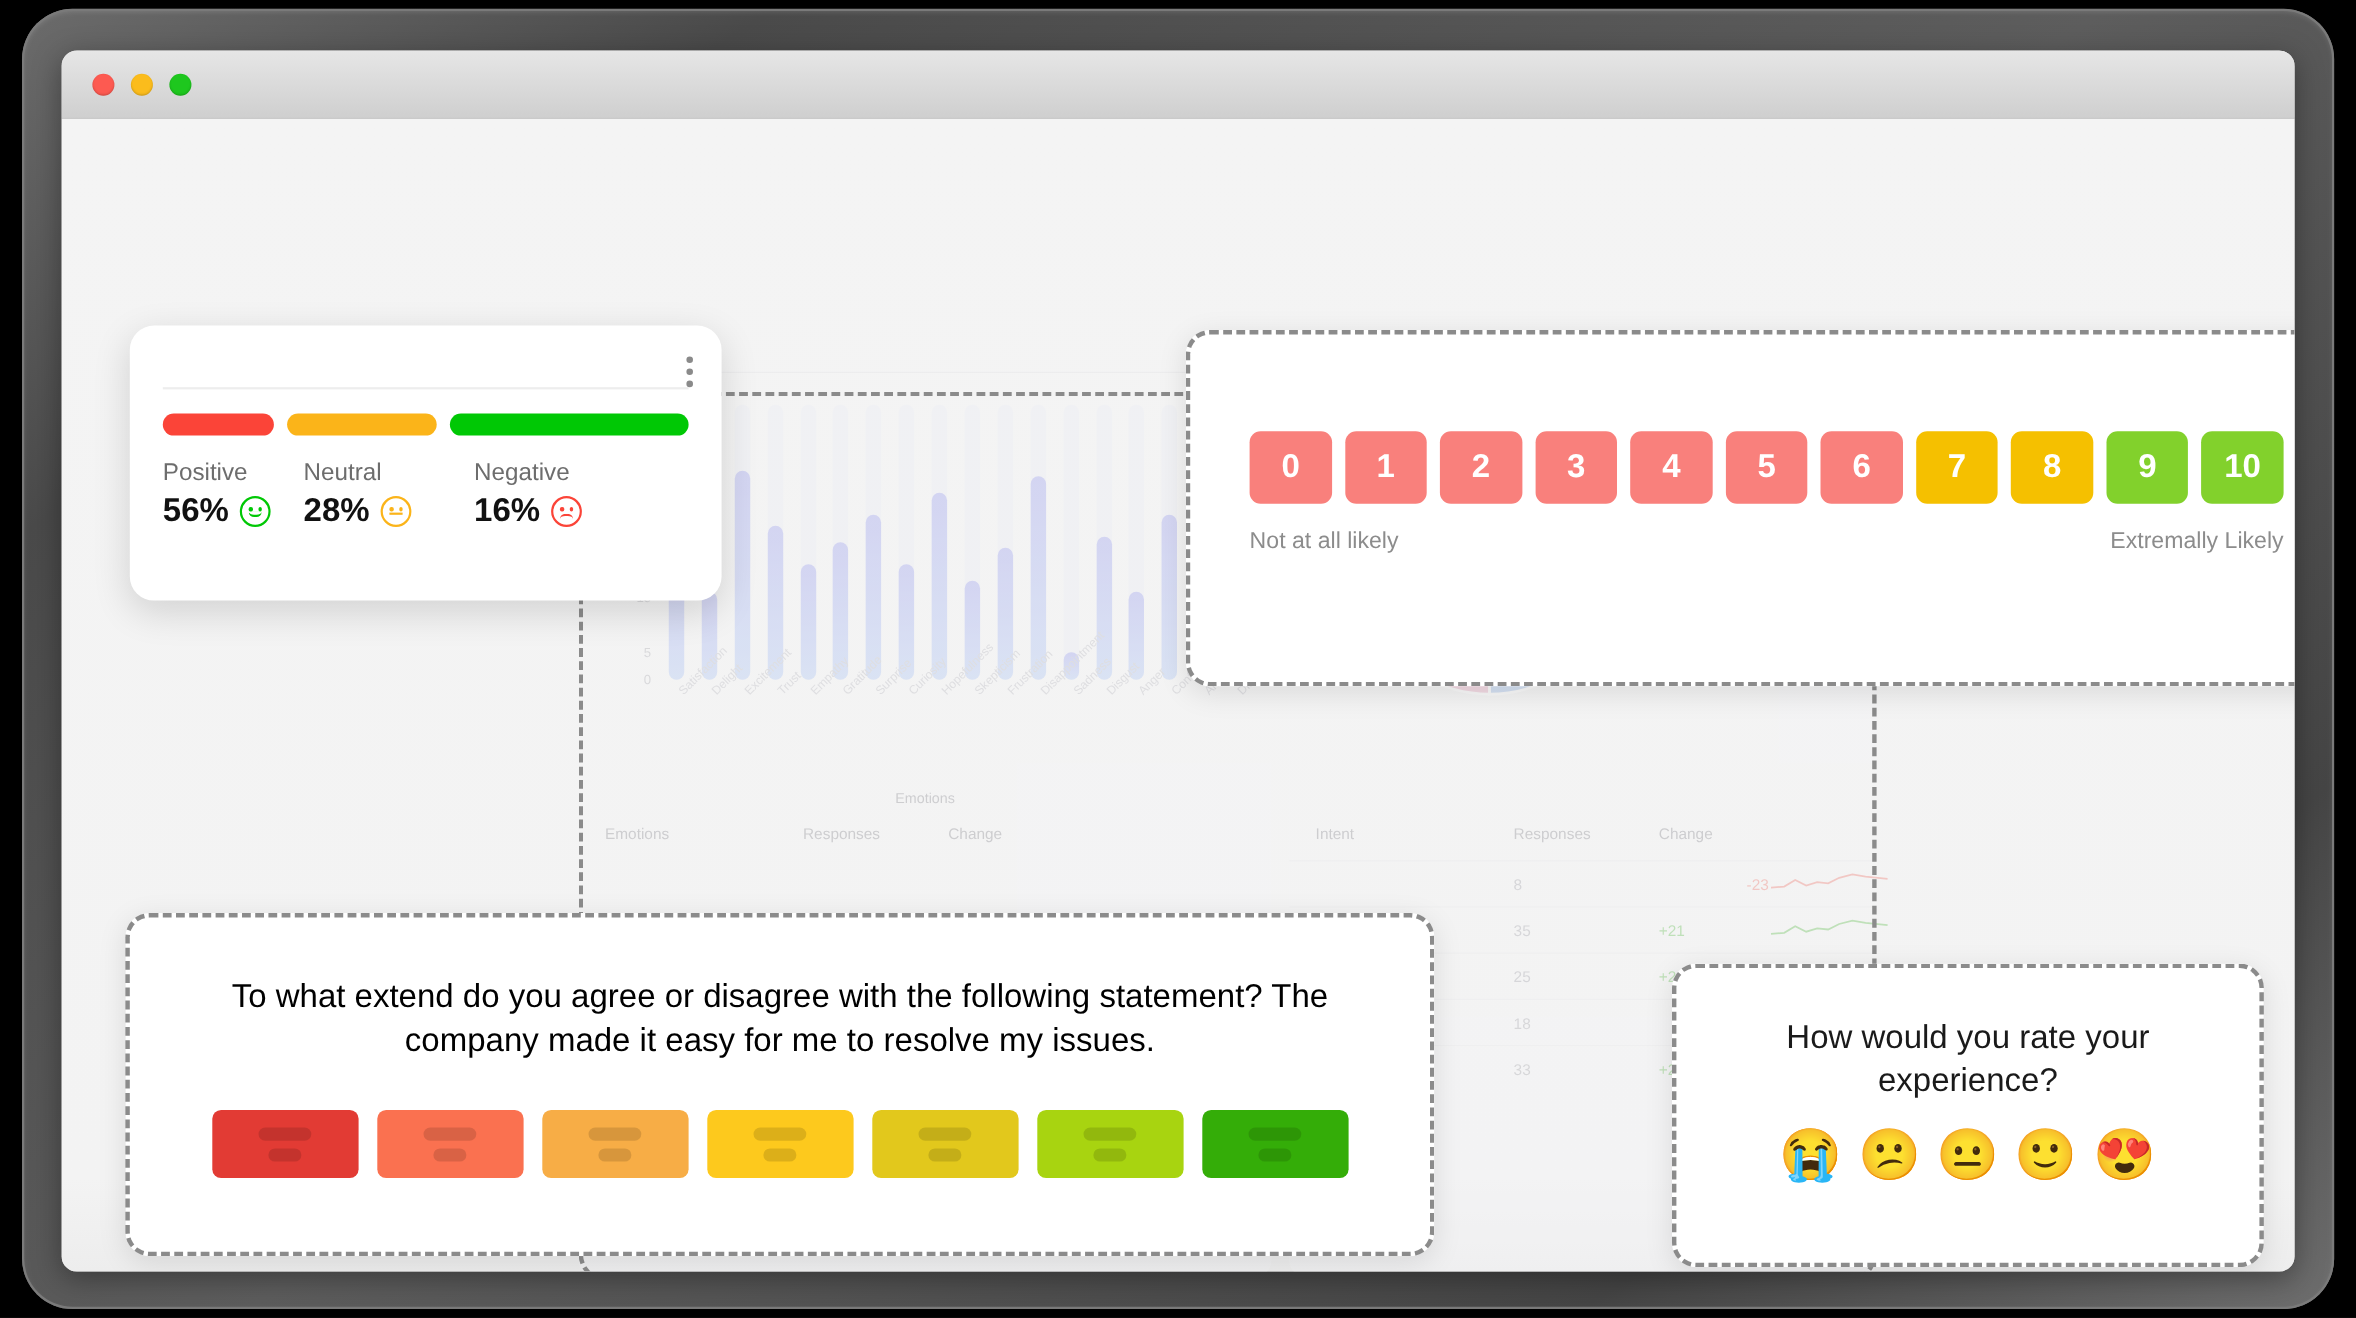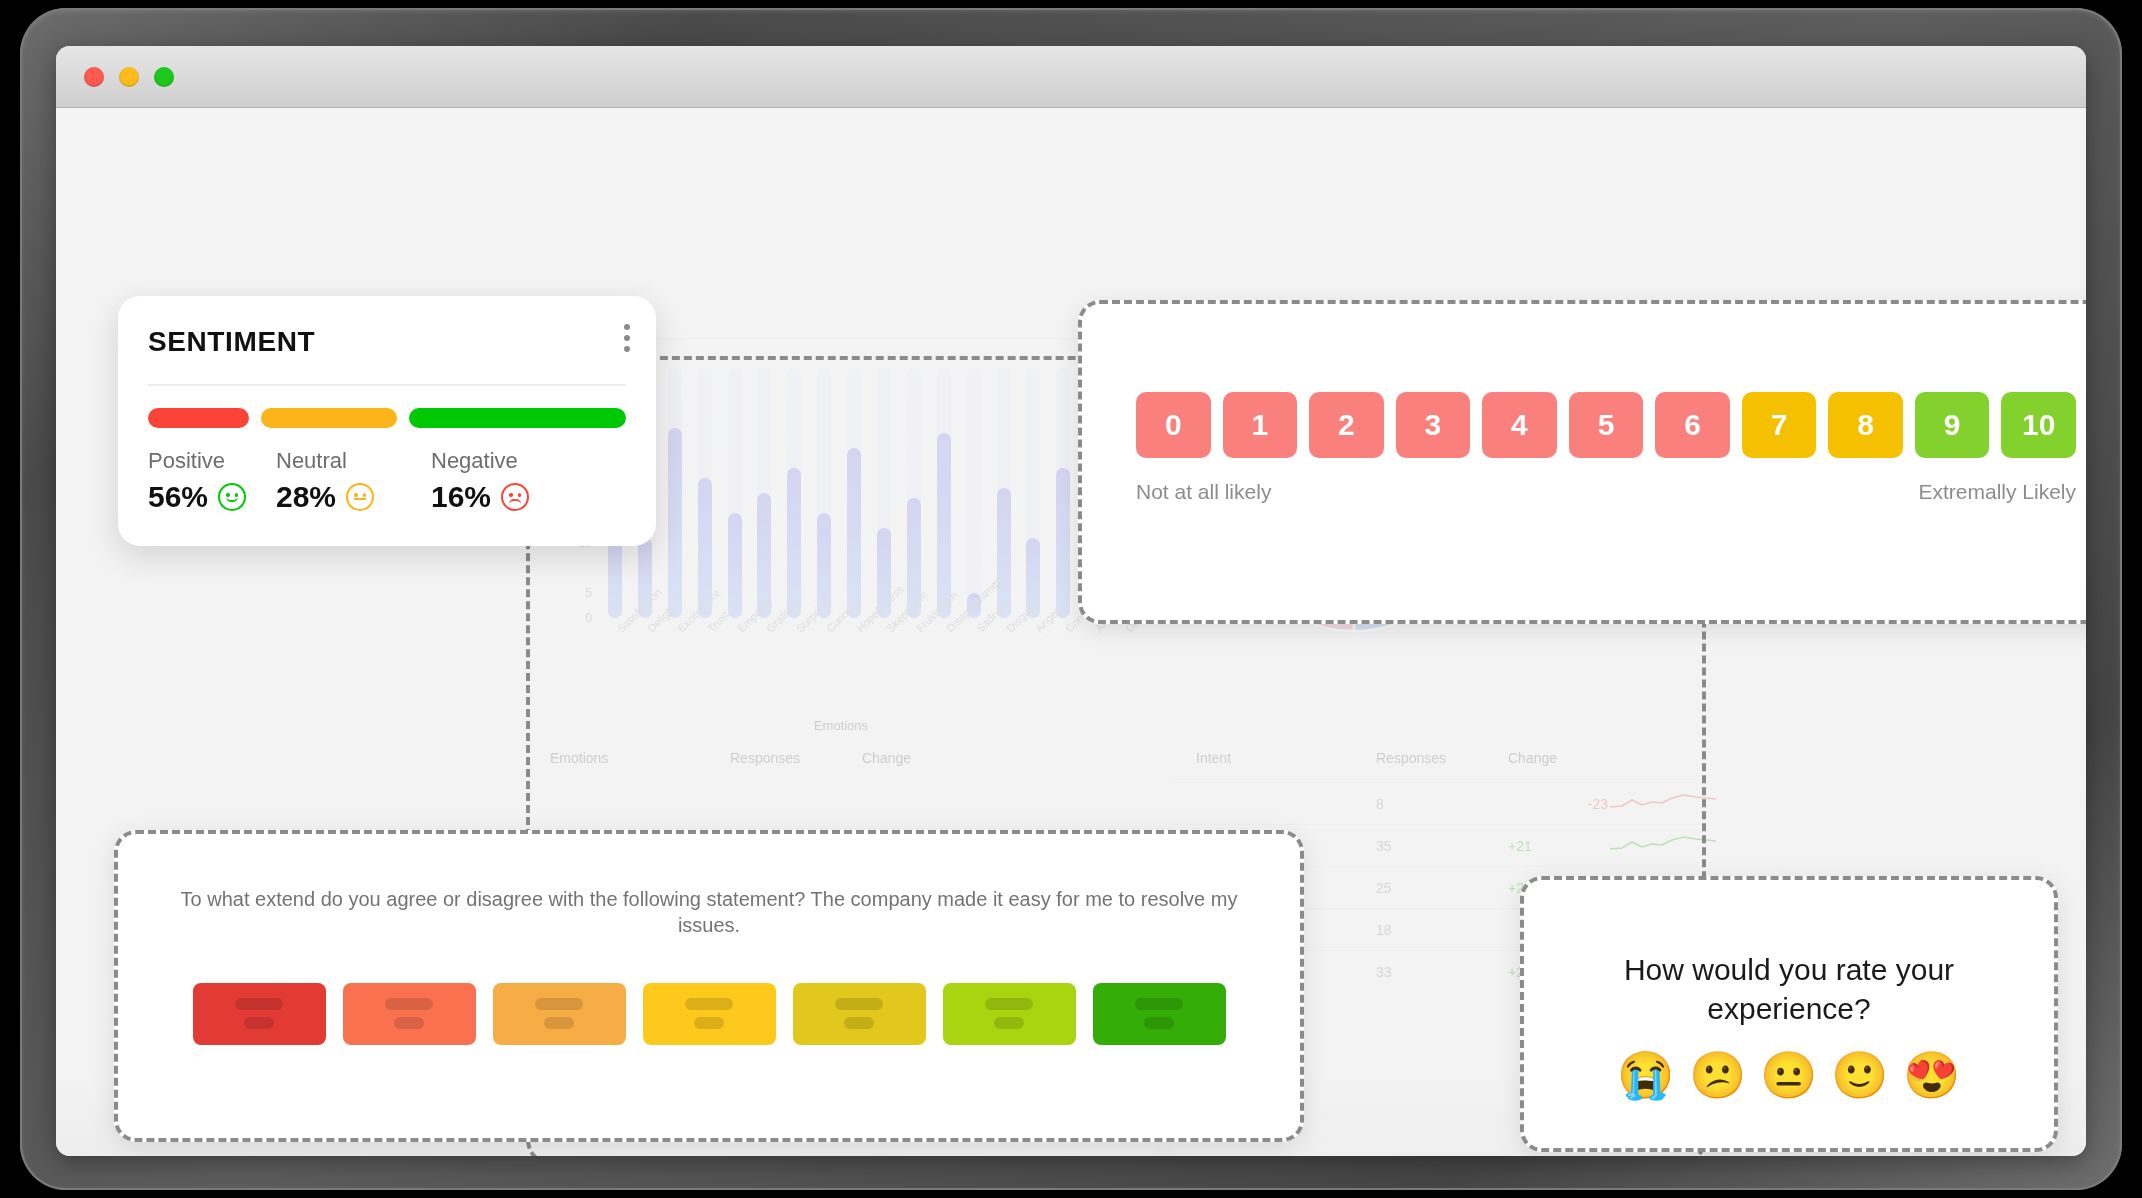--- a/index.html
+++ b/index.html
@@ -184,32 +184,32 @@
   #nps-scale { display: flex; gap: 12px; margin-top: 34px; justify-content: center; }
   .nps-btn {
     width: 78px; height: 66px; border-radius: 10px;
     display: flex; align-items: center; justify-content: center;
     color: #fff; font-size: 30px; font-weight: bold;
   }
   #nps-legend { display: flex; justify-content: space-between; margin-top: 22px; font-size: 21px; color: #8c8c8c; }
 
   
   #agree-card { left: 58px; top: 722px; width: 1190px; height: 312px; padding: 52px 56px 0 56px; }
-  #agree-q { font-size: 20px; color: #737373; text-align: center; line-height: 1.32; }
+  #agree-q { font-size: 30px; color: #000000; text-align: center; line-height: 1.32; }
   #agree-scale { display: flex; gap: 17px; margin-top: 44px; justify-content: center; }
   .agree-btn {
     width: 133px; height: 62px; border-radius: 8px;
     display: flex; flex-direction: column; align-items: center; justify-content: center; gap: 7px;
   }
   .agree-btn .l1 { width: 48px; height: 12px; border-radius: 6px; background: rgba(0,0,0,.13); }
   .agree-btn .l2 { width: 30px; height: 12px; border-radius: 6px; background: rgba(0,0,0,.13); }
 
   
   #rating-card { left: 1464px; top: 768px; width: 538px; height: 276px; padding: 44px 40px 0 40px; }
-  #rating-q { font-size: 30px; color: #1a1a1a; text-align: center; line-height: 1.3; margin-top: 26px; }
+  #rating-q { font-size: 30px; color: #1a1a1a; text-align: center; line-height: 1.3; }
   #rating-emojis { display: flex; gap: 14px; justify-content: center; margin-top: 24px; }
   .emoji { font-size: 46px; line-height: 1; }
 </style>
 </head>
 <body>
 
 <div id="device">
   <div id="window">
 
     <div id="titlebar">
@@ -412,21 +412,20 @@
                     </svg></span>
                 </div>
               </div>
           </div>
         </div>
       </div>
 
       <div id="dash-region"></div>
 
       <div id="sentiment-card" class="fg-card">
-        <div id="sentiment-title">SENTIMENT</div>
         <div id="kebab">
             <i></i>
             <i></i>
             <i></i>
           </div>
         <div id="sent-rule"></div>
         <div id="sent-bars">
             <div class="sent-bar" style="background: rgb(251, 68, 56); flex: 20 0 0px;"></div>
             <div class="sent-bar" style="background: rgb(251, 180, 25); flex: 27 0 0px;"></div>
             <div class="sent-bar" style="background: rgb(0, 200, 5); flex: 43 0 0px;"></div>

